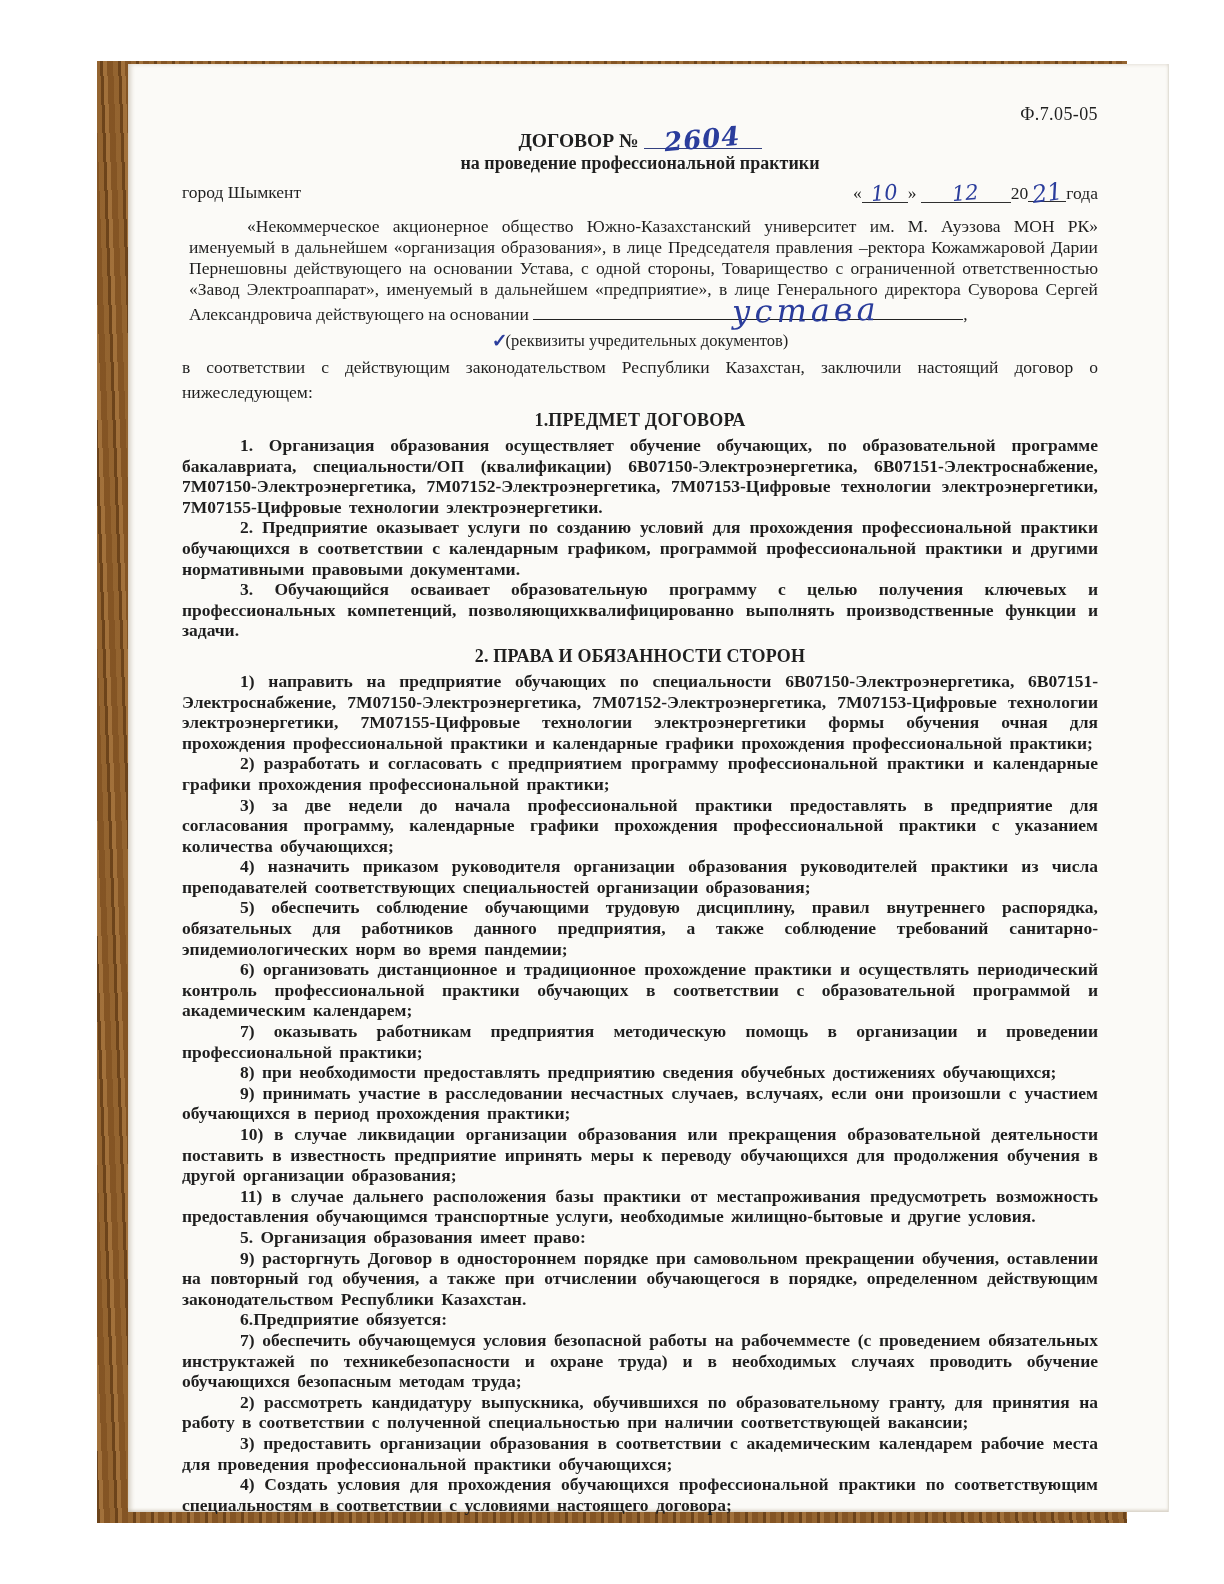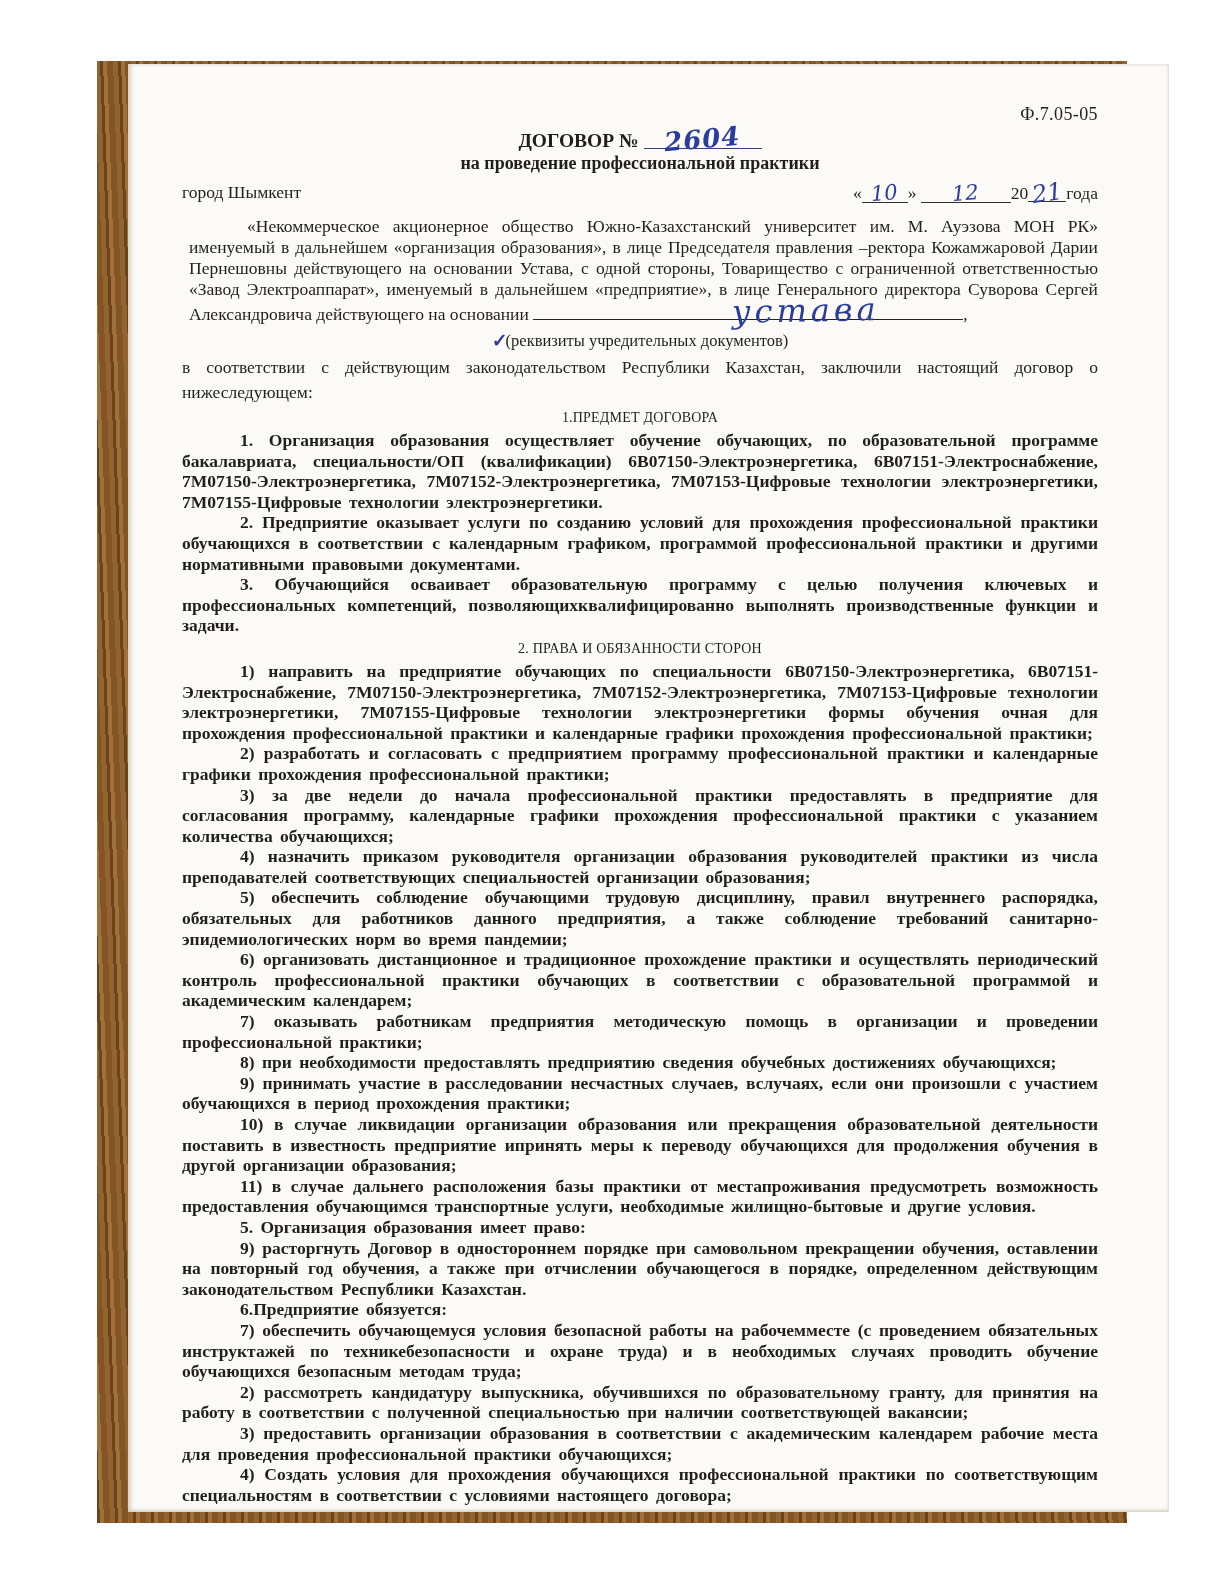--- a/index.html
+++ b/index.html
@@ -38,21 +38,21 @@
   .day-fill .hw,.month-fill .hw{font-size:21px;line-height:19px;display:inline-block;transform:rotate(-4deg);position:relative;top:1px;}
   .month-fill{width:90px;}
   .year-fill{width:38px;}
   .year-fill .hw{font-size:24px;line-height:19px;display:inline-block;transform:rotate(-8deg);position:relative;top:2px;}
   .intro-para{font-size:17.5px;line-height:21px;text-align:justify;text-indent:58px;margin:12px 0 0 7px;}
   .basis-fill{width:430px;border-bottom-color:#222;}
   .basis-fill .hw{font-size:32px;line-height:19px;display:inline-block;position:relative;top:2px;letter-spacing:4px;transform:rotate(-1deg);}
   .caption-line{text-align:center;font-size:16.5px;margin-top:3px;}
   .check-mark{color:#2b3d9c;font-size:19px;font-weight:bold;position:relative;top:1px;margin-right:-2px;}
   .cont-para{font-size:17.5px;line-height:25px;text-align:justify;margin:4px 0 0 0;word-spacing:6px;}
-  .sec-h{text-align:center;font-weight:normal;font-size:14px;margin:5px 0 4px 0;letter-spacing:.2px;}
+  .sec-h{text-align:center;font-weight:bold;font-size:18px;margin:5px 0 4px 0;letter-spacing:.2px;}
   .bp{font-size:17.5px;line-height:20.6px;text-align:justify;text-indent:58px;margin:0;word-spacing:3px;font-weight:bold;}
 </style>
 </head>
 <body>
 
 <div class="backing"></div>
 
 <div class="paper">
   <div class="paper-inner">
 

